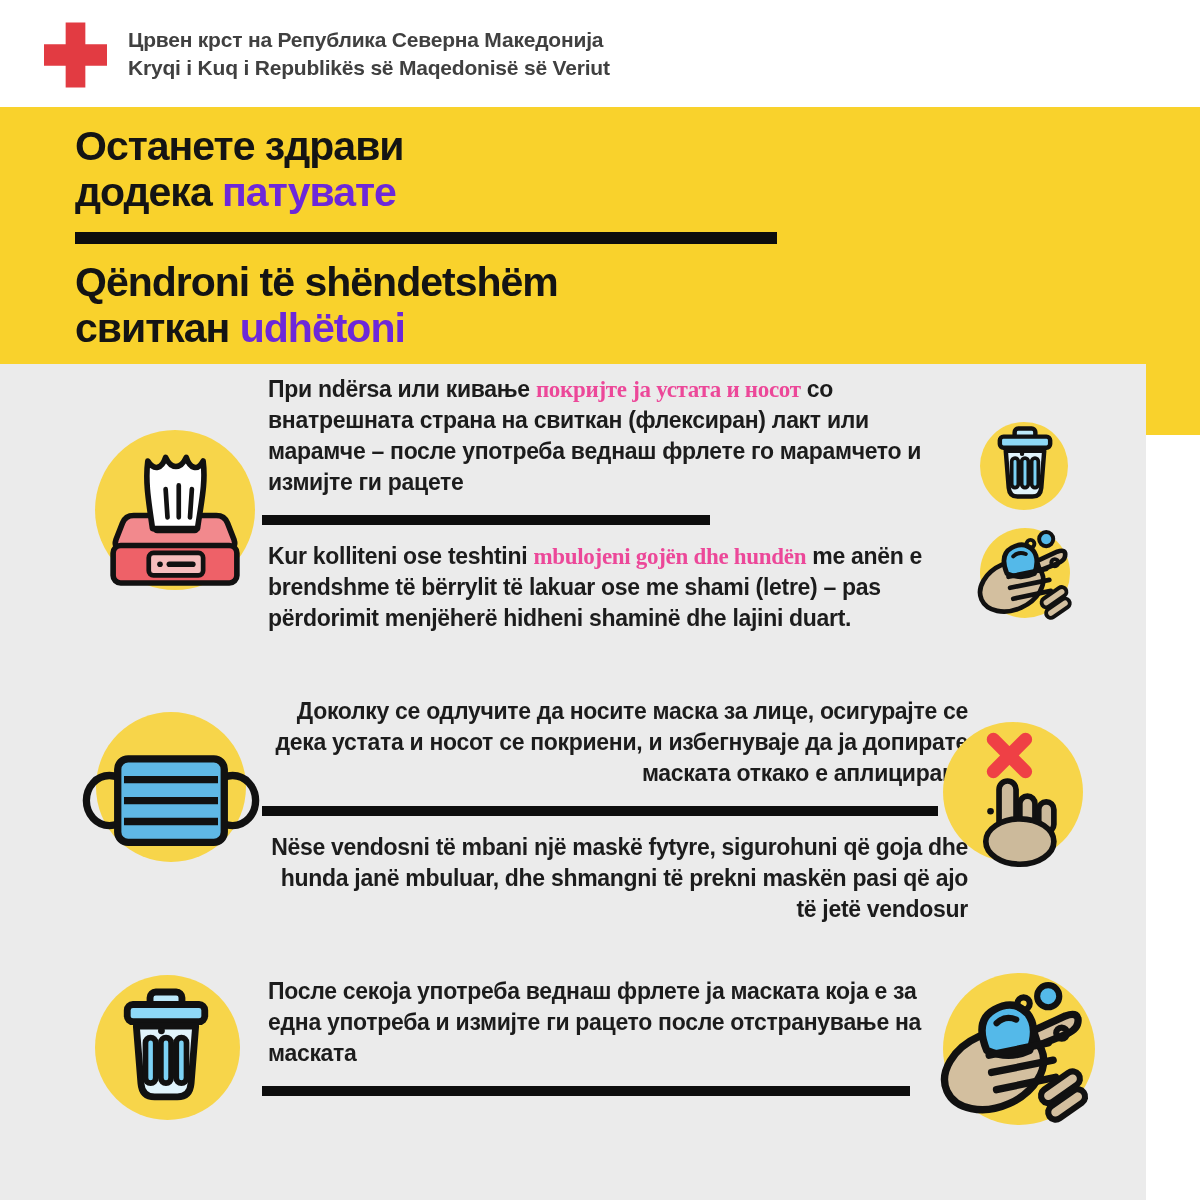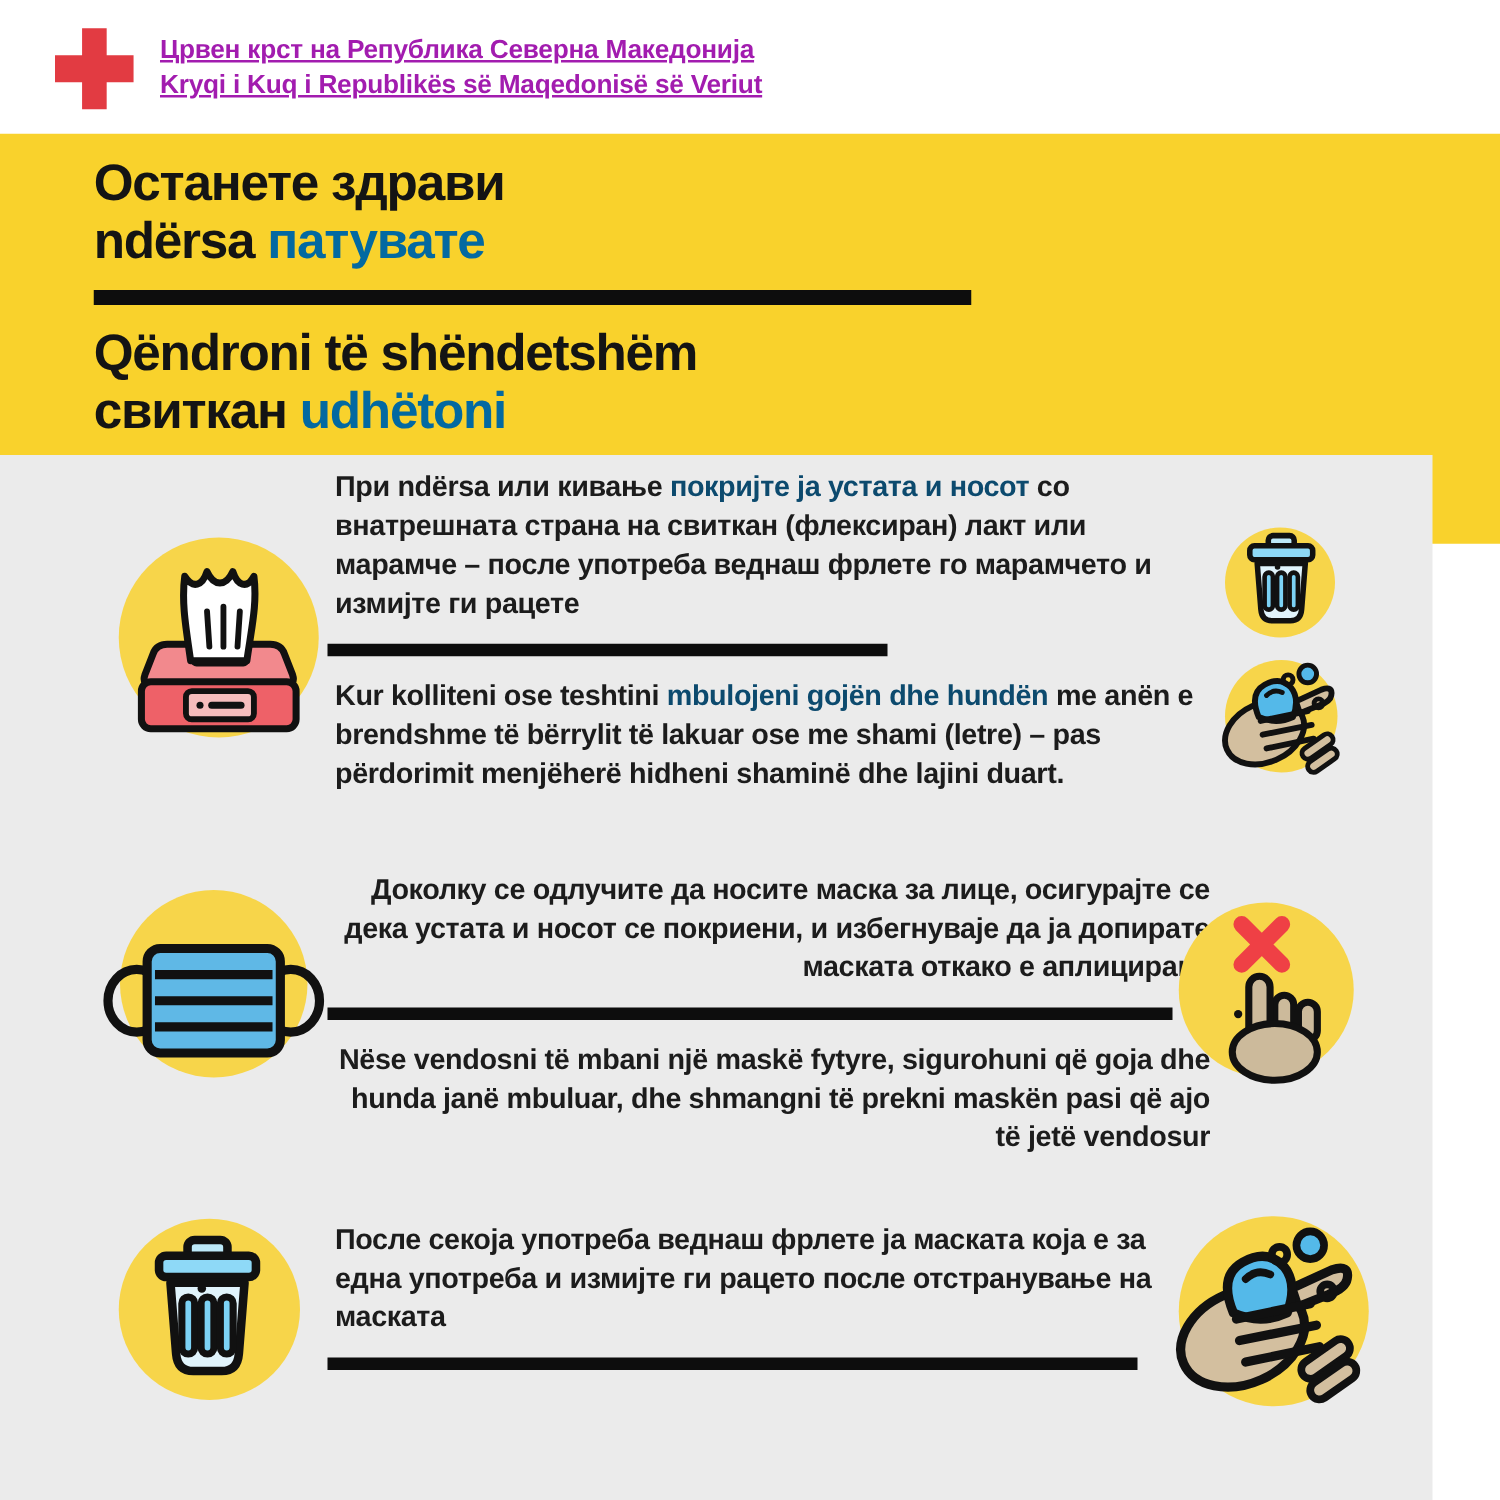--- a/index.html
+++ b/index.html
@@ -9,35 +9,35 @@
     background: #ffffff;
     position: relative;
     overflow: hidden;
   }
   .page { position: absolute; inset: 0; width: 1200px; height: 1200px; }
 
   
   .header { position: absolute; left: 0; top: 0; width: 1200px; height: 107px; background: #ffffff; }
   .logo { position: absolute; left: 44px; top: 22px; width: 63px; height: 66px; }
   .org-names { position: absolute; left: 128px; top: 26px; }
-  .org-line { font-size: 21px; font-weight: bold; color: #a21caf; line-height: 28px; letter-spacing: -0.2px; text-decoration: underline; }
+  .org-line { font-size: 21px; font-weight: bold; color: #404040; line-height: 28px; letter-spacing: -0.2px; }
 
   
   .banner { position: absolute; left: 0; top: 107px; width: 1200px; height: 328px; background: #F9D22C; }
   .banner-inner { position: absolute; left: 75px; top: 16px; }
   .h-title { font-size: 41px; font-weight: bold; color: #141414; line-height: 46px; letter-spacing: -1px; }
-  .h-red { color: #0369a1; }
+  .h-red { color: #6d28d9; }
   .banner-rule { width: 702px; height: 12px; background: #0d0d0d; margin: 17px 0 15px 0; }
 
   
   .panel { position: absolute; left: 0; top: 364px; width: 1146px; height: 836px; background: #EBEBEB; }
 
   .textcol { position: absolute; }
   .para { font-size: 23px; font-weight: bold; color: #1c1c1c; line-height: 31px; letter-spacing: -0.3px; }
-  .para .red { color: #0c4a6e; }
+  .para .red { color: #ec4899; font-family: Liberation Serif, serif; }
   .rule { height: 10px; background: #0d0d0d; margin: 17px 0 16px -6px; }
 
   .circle { position: absolute; border-radius: 50%; background: #F7D54A; }
   .circle svg { position: absolute; overflow: visible; }
 </style>
 </head>
 <body>
 
 <div class="page">
 
@@ -47,21 +47,21 @@
     </svg>
     <div class="org-names">
       <div class="org-line">Црвен крст на Република Северна Македонија</div>
       <div class="org-line">Kryqi i Kuq i Republikës së Maqedonisë së Veriut</div>
     </div>
   </div>
 
   <div class="banner">
     <div class="banner-inner">
       <div class="h-title">Останете здрави</div>
-      <div class="h-title"><span>ndërsa </span><span class="h-red">патувате</span></div>
+      <div class="h-title"><span>додека </span><span class="h-red">патувате</span></div>
       <div class="banner-rule"></div>
       <div class="h-title">Qëndroni të shëndetshëm</div>
       <div class="h-title"><span>свиткан </span><span class="h-red">udhëtoni</span></div>
     </div>
   </div>
 
   <div class="panel"></div>
 
   <div>
 

